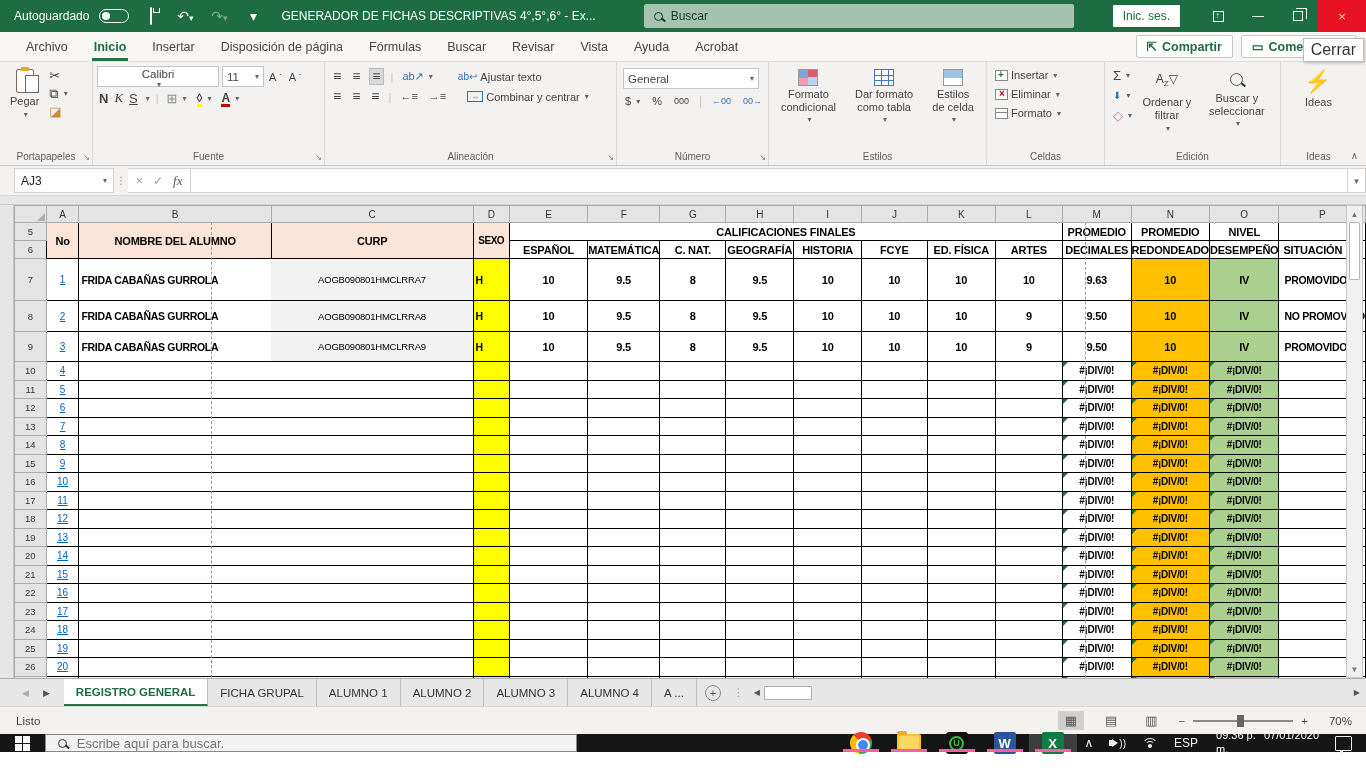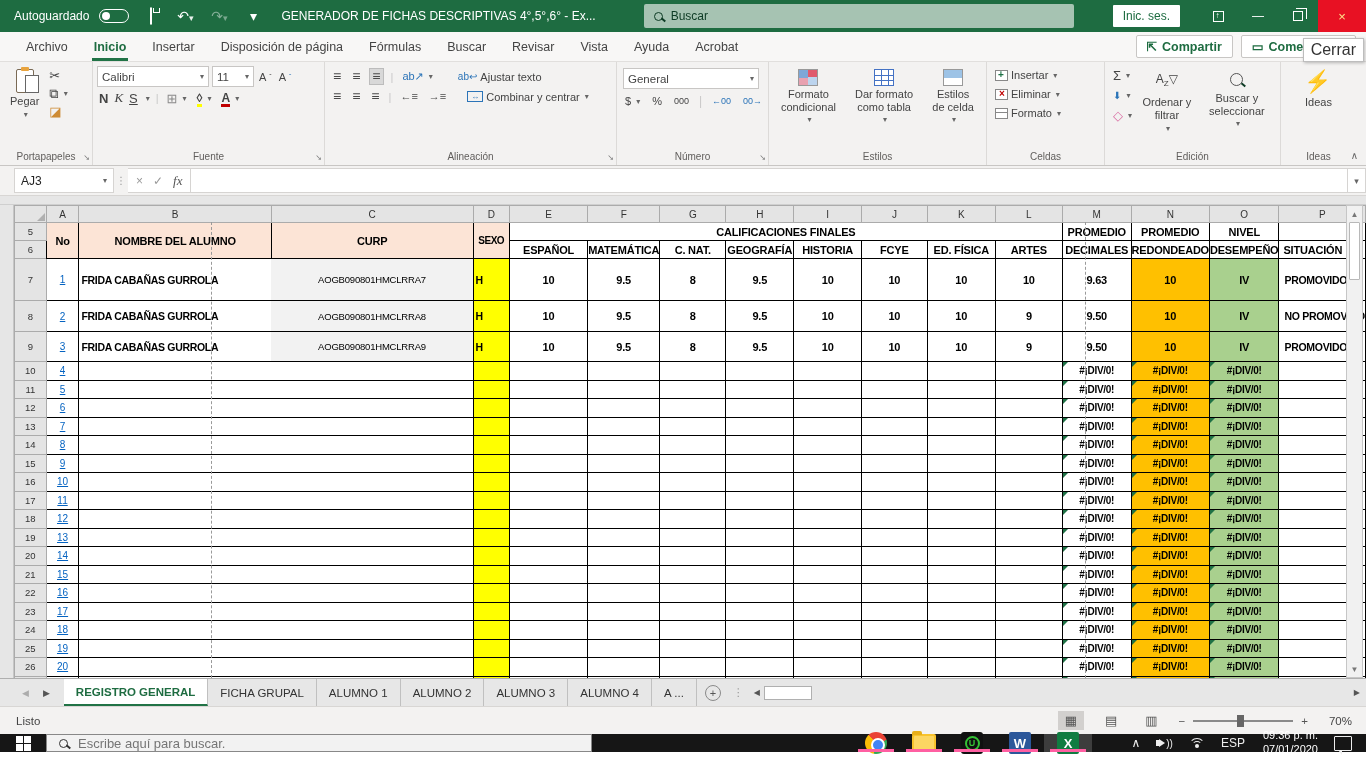--- a/index.html
+++ b/index.html
@@ -177,21 +177,21 @@
   .trayic{padding:0 8px;font-size:12px;color:#eee;display:flex;align-items:center;height:100%;}
   .spk{display:flex;align-items:center;}
   .spk .cone{width:0;height:0;border-top:4px solid transparent;border-bottom:4px solid transparent;border-right:6px solid #eee;}
   .spk .box{width:3px;height:6px;background:#eee;}
   .spk .wav{font-size:10px;margin-left:1px;color:#eee;}
   .wifi{width:16px;height:11px;position:relative;overflow:hidden;}
   .wifi i{position:absolute;border:1.5px solid #eee;border-radius:50%;border-bottom-color:transparent;border-left-color:transparent;border-right-color:transparent;}
   .wifi .w1{width:16px;height:16px;left:0;top:0;}
   .wifi .w2{width:10px;height:10px;left:3px;top:3px;}
   .wifi .w3{width:4px;height:4px;left:6px;top:6px;background:#eee;border-radius:50%;}
-  .clock{display:flex;flex-direction:column;justify-content:center;font-size:11px;line-height:1.25;padding:0 10px;}
+  .clock{display:flex;flex-direction:row;justify-content:center;font-size:11px;line-height:1.25;padding:0 10px;}
   .actionctr{width:18px;height:15px;border:1.4px solid #eee;border-radius:1px;position:relative;margin:0 14px 0 6px;}
   .actionctr::after{content:"";position:absolute;left:3px;bottom:-5px;border-left:4px solid transparent;border-right:0 solid transparent;border-top:5px solid #eee;}
 </style>
 </head>
 <body>
 
 <div class="page">
 
   <div class="titlebar">
     <div class="tb-left">
@@ -272,21 +272,21 @@
             </span>
         </div>
       </div>
       <div class="rg-label">Portapapeles</div>
       <span class="launcher">↘</span>
     </div>
 
     <div class="rgroup" style="width:232px;">
       <div class="rg-body" style="flex-direction:column;">
         <div class="fontrow">
-          <div class="combo" style="width:112px;">
+          <div class="combo" style="width:122px;flex-direction:column;">
               <span>Calibri</span>
               <span class="dd">▾</span>
             </div>
           <div class="combo" style="width:42px;">
               <span>11</span>
               <span class="dd">▾</span>
             </div>
           <span class="sbtn">A<sup style="font-size:7px;">ˆ</sup></span>
           <span class="sbtn">A<sup style="font-size:7px;color:#2b74b8;">ˇ</sup></span>
         </div>

